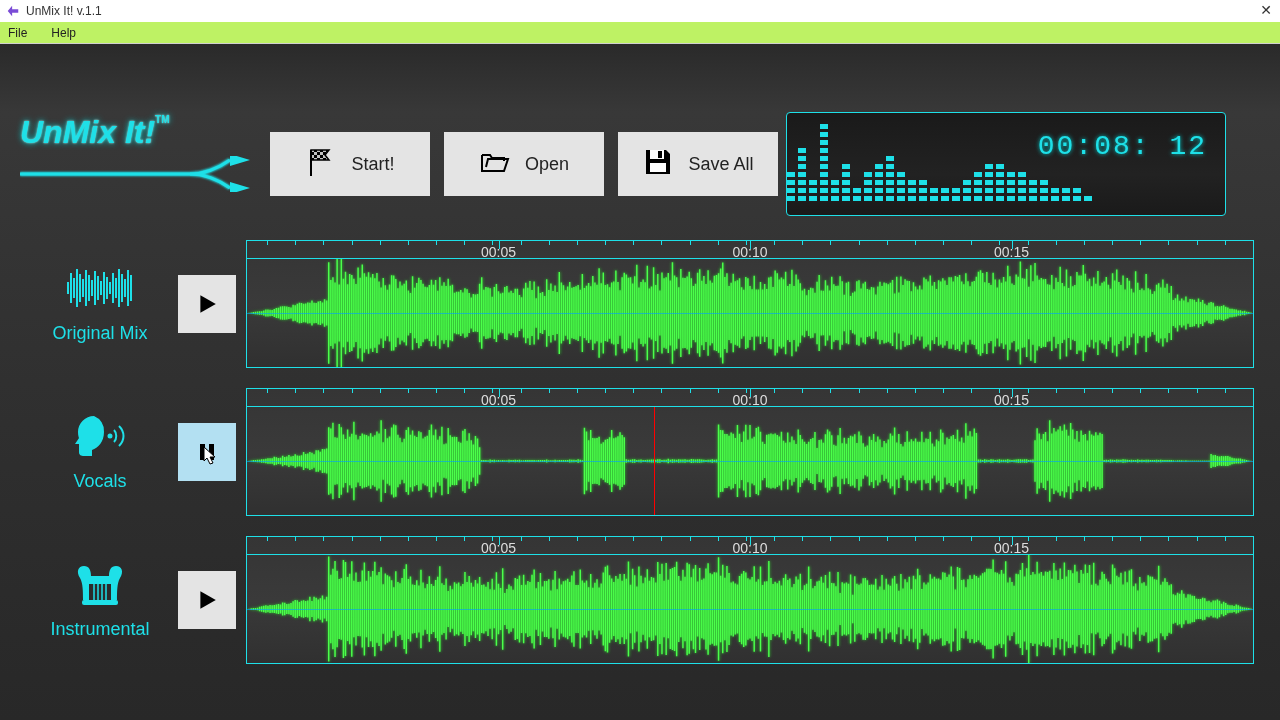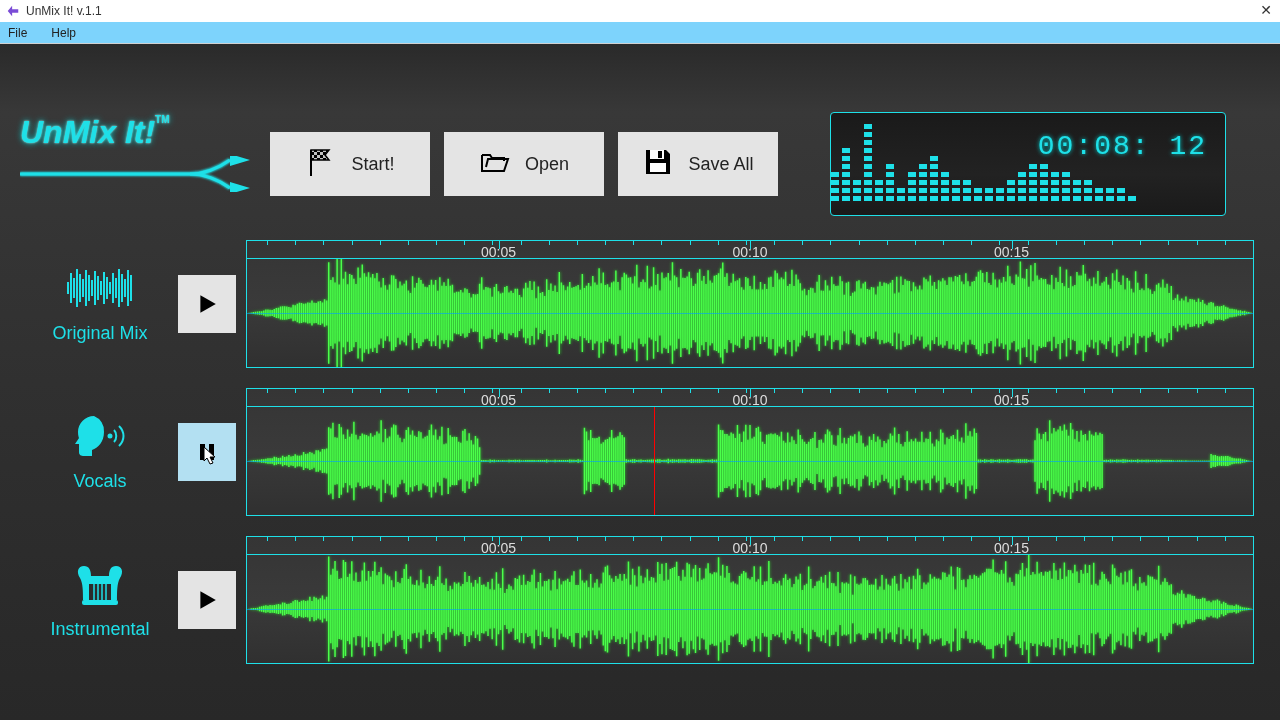--- a/index.html
+++ b/index.html
@@ -15,21 +15,21 @@
     display: flex; align-items: center;
     padding: 0 6px; font-size: 12px; color: #333;
     position: relative;
   }
   .titlebar .app-icon {
     width: 14px; height: 14px; margin-right: 6px;
   }
   .titlebar .close { position: absolute; right: 8px; top: 2px; font-size: 14px; }
   
   .menubar {
-    height: 22px; background: #7dd3fc;
+    height: 22px; background: #bef264;
     display: flex; align-items: center;
     font-size: 12px; color: #222;
     padding-left: 8px;
     border-bottom: 1px solid #d0d0d0;
   }
   .menubar span { margin-right: 24px; }
   
   .workspace {
     width: 1280px; height: 676px;
     background: linear-gradient(180deg,#2a2a2a 0%, #383838 10%, #303030 50%, #282828 100%);
@@ -58,21 +58,21 @@
     width: 160px; height: 64px;
     background: #e4e4e4;
     display: flex; align-items: center; justify-content: center;
     gap: 14px;
     font-size: 18px; color: #222;
   }
   .tool-btn svg { width: 32px; height: 32px; }
   
   .time-panel {
     position: absolute; right: 54px; top: 68px;
-    width: 396px; height: 104px;
+    width: 440px; height: 104px;
     border: 1px solid #1ee0e8;
     border-radius: 4px;
     background: linear-gradient(180deg,#1a1a1a,#222 60%,#1a1a1a);
     display: flex; align-items: flex-end;
     padding: 10px 16px 14px 0;
   }
   .eq { display: flex; align-items: flex-end; gap: 3px; height: 76px;}
   .eq .col { display:flex; flex-direction:column-reverse; gap:3px; }
   .eq .seg { width:8px; height:5px; background:#1ee0e8; }
   .timecode {

